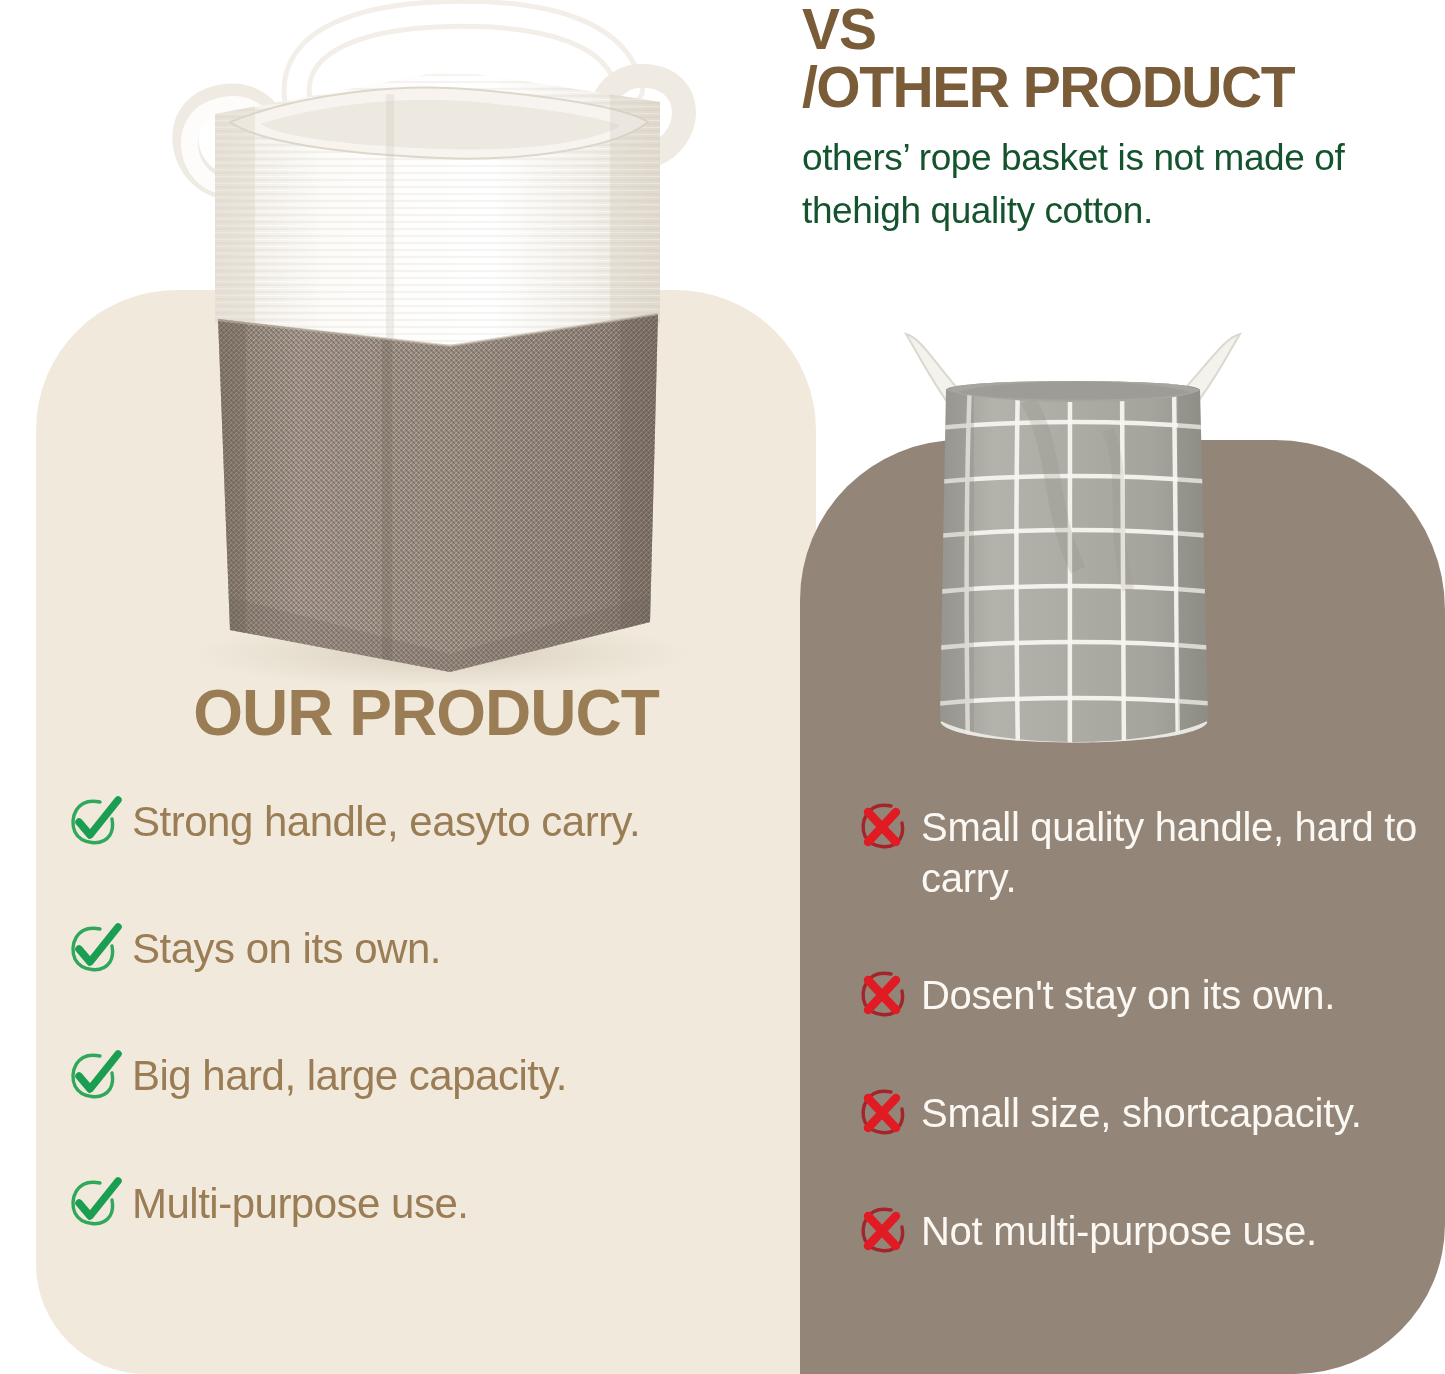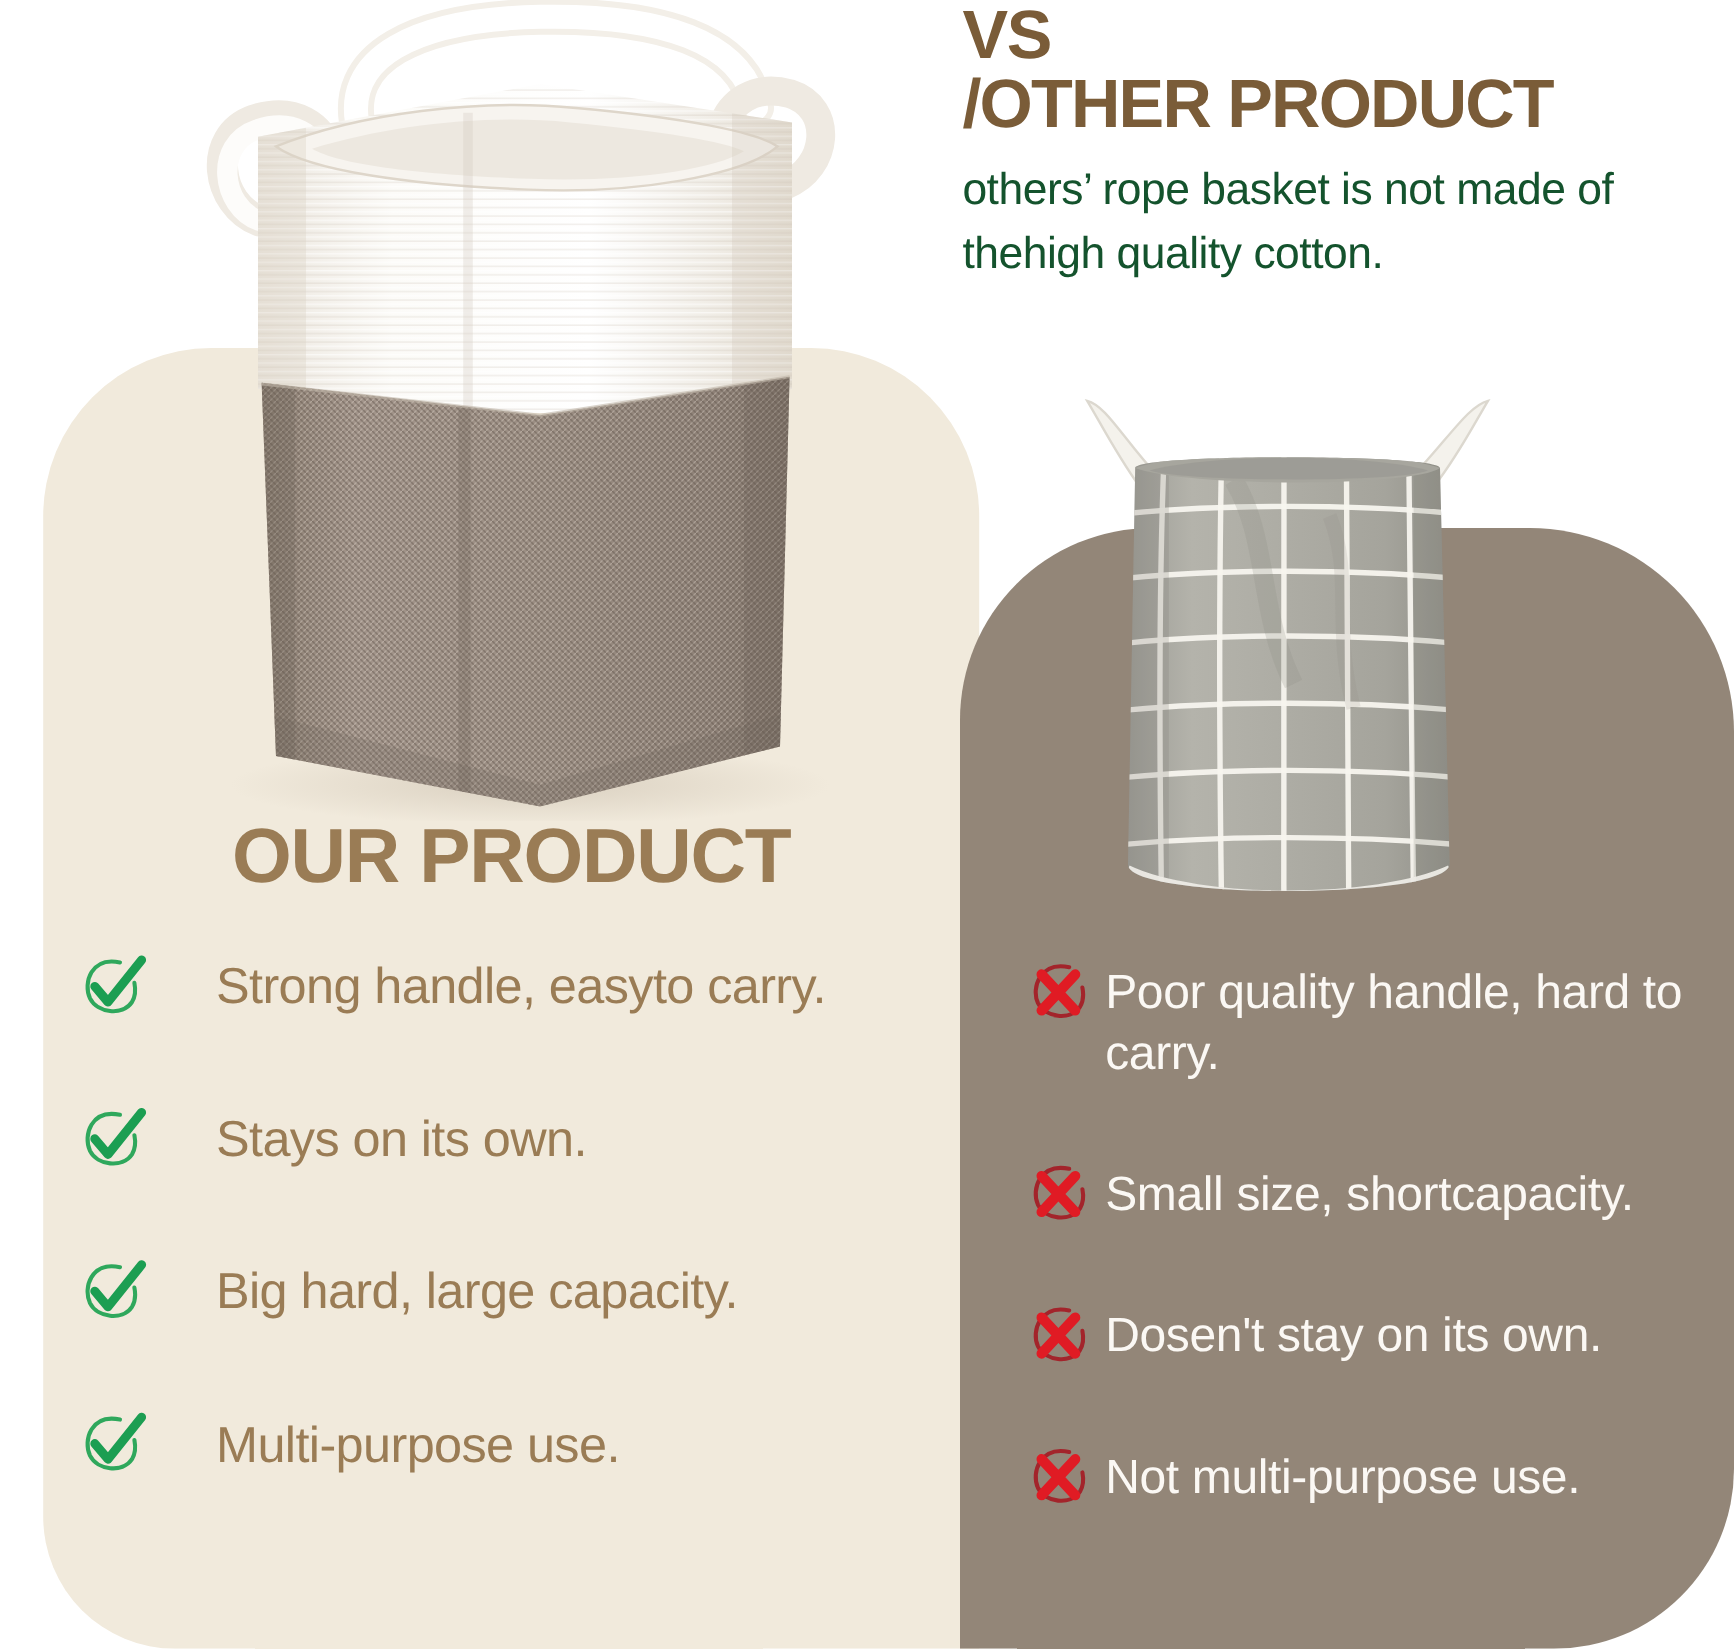--- a/index.html
+++ b/index.html
@@ -61,21 +61,21 @@
   }
 
   
   .list-left{
     position:absolute; left:66px; top:795px; width:740px; z-index:5;
   }
   .list-right{
     position:absolute; left:855px; top:800px; width:580px; z-index:5;
   }
   .row{ display:flex; align-items:flex-start; }
-  .list-left .row{ margin-bottom:73px;gap:48px; }
+  .list-left .row{ margin-bottom:73px; }
   .list-left .row:last-child{ margin-bottom:0;align-items:center; }
   .list-right .row{ margin-bottom:64px; }
   .list-right .row:last-child{ margin-bottom:0; }
 
   .ico{ flex:0 0 auto; width:58px; height:52px; margin-right:8px; margin-top:2px; }
   .ico svg{ display:block; width:58px; height:52px; overflow:visible; }
 
   .txt-left{
     font-size:42px; color:#9A7C55; line-height:1.18;
     letter-spacing:-0.5px; padding-top:2px;
@@ -276,41 +276,41 @@
 
 <div class="list-right">
 
   <div class="row">
     <span class="ico">
       <svg viewBox="0 0 58 52">
         <path d="M36 4 C12 -1 4 21 10 34 C16 46 37 49 45 37 C48 32 48 26 47 21" fill="none" stroke="#A3242B" stroke-width="3.4" stroke-linecap="round"></path>
         <path d="M13 10 L41 40 M41 10 L13 40" fill="none" stroke="#E01B24" stroke-width="8.5" stroke-linecap="round"></path>
       </svg>
     </span>
-    <span class="txt-right">Poor quality handle, hard to carry.</span>
+    <span class="txt-right">Small quality handle, hard to carry.</span>
   </div>
 
   <div class="row">
     <span class="ico">
       <svg viewBox="0 0 58 52">
         <path d="M36 4 C12 -1 4 21 10 34 C16 46 37 49 45 37 C48 32 48 26 47 21" fill="none" stroke="#A3242B" stroke-width="3.4" stroke-linecap="round"></path>
         <path d="M13 10 L41 40 M41 10 L13 40" fill="none" stroke="#E01B24" stroke-width="8.5" stroke-linecap="round"></path>
       </svg>
     </span>
-    <span class="txt-right">Small size, shortcapacity.</span>
+    <span class="txt-right">Dosen't stay on its own.</span>
   </div>
 
   <div class="row">
     <span class="ico">
       <svg viewBox="0 0 58 52">
         <path d="M36 4 C12 -1 4 21 10 34 C16 46 37 49 45 37 C48 32 48 26 47 21" fill="none" stroke="#A3242B" stroke-width="3.4" stroke-linecap="round"></path>
         <path d="M13 10 L41 40 M41 10 L13 40" fill="none" stroke="#E01B24" stroke-width="8.5" stroke-linecap="round"></path>
       </svg>
     </span>
-    <span class="txt-right">Dosen't stay on its own.</span>
+    <span class="txt-right">Small size, shortcapacity.</span>
   </div>
 
   <div class="row">
     <span class="ico">
       <svg viewBox="0 0 58 52">
         <path d="M36 4 C12 -1 4 21 10 34 C16 46 37 49 45 37 C48 32 48 26 47 21" fill="none" stroke="#A3242B" stroke-width="3.4" stroke-linecap="round"></path>
         <path d="M13 10 L41 40 M41 10 L13 40" fill="none" stroke="#E01B24" stroke-width="8.5" stroke-linecap="round"></path>
       </svg>
     </span>
     <span class="txt-right">Not multi-purpose use.</span>

